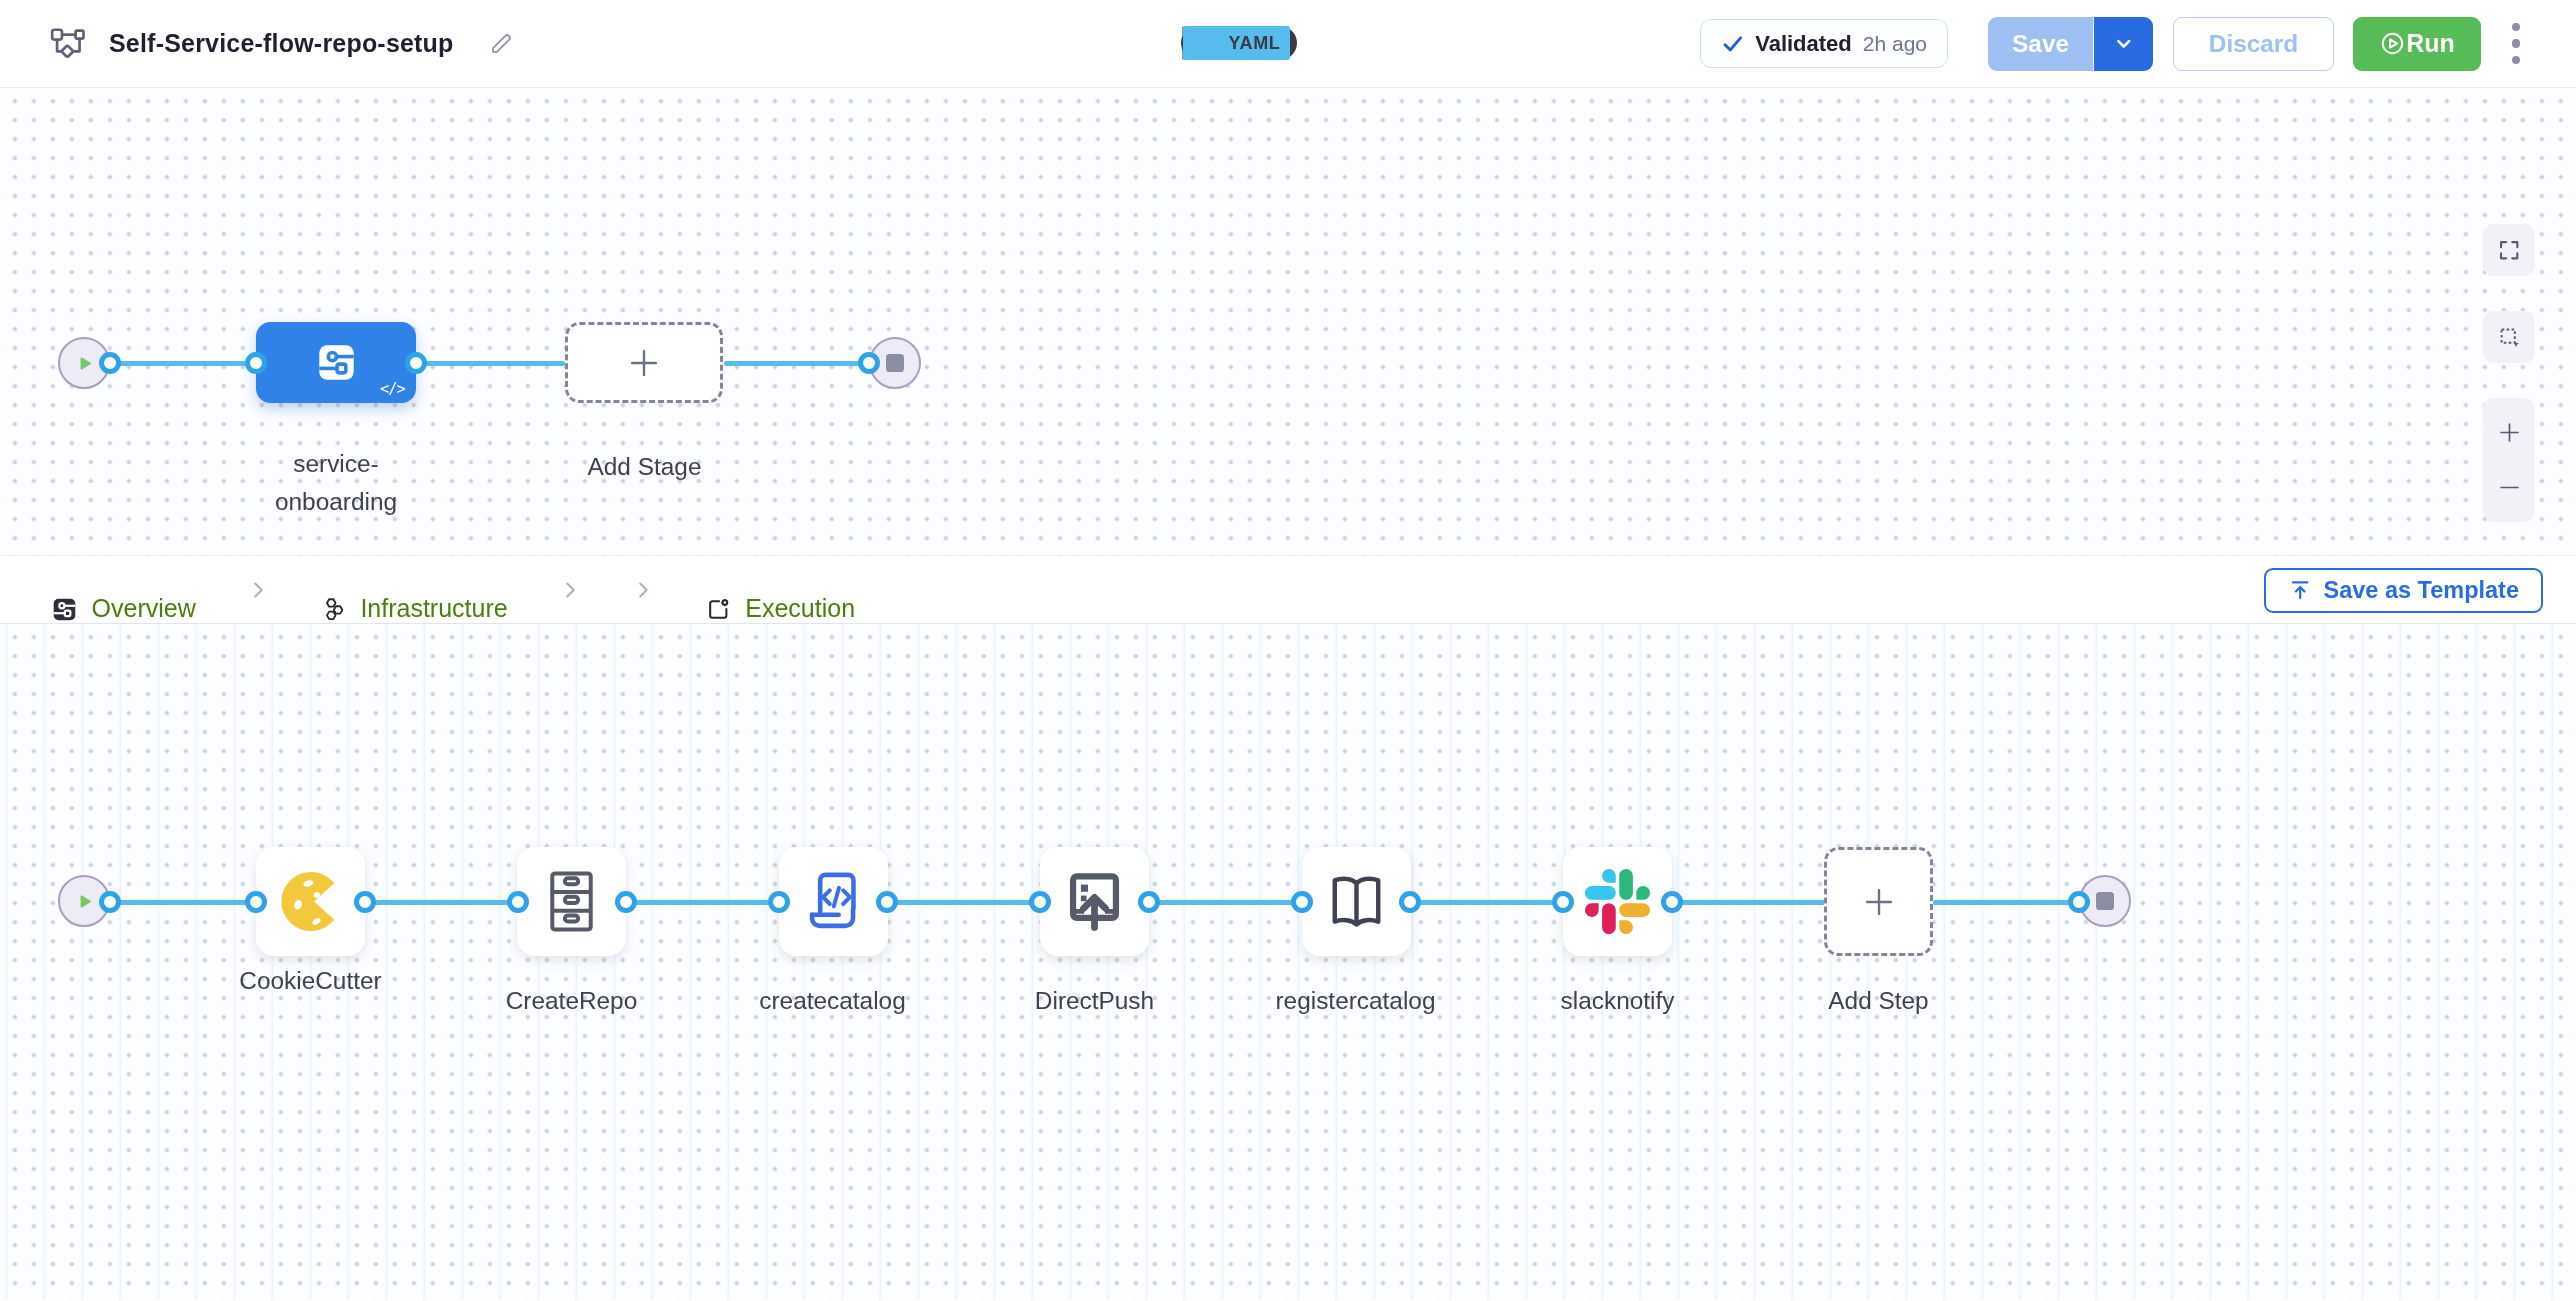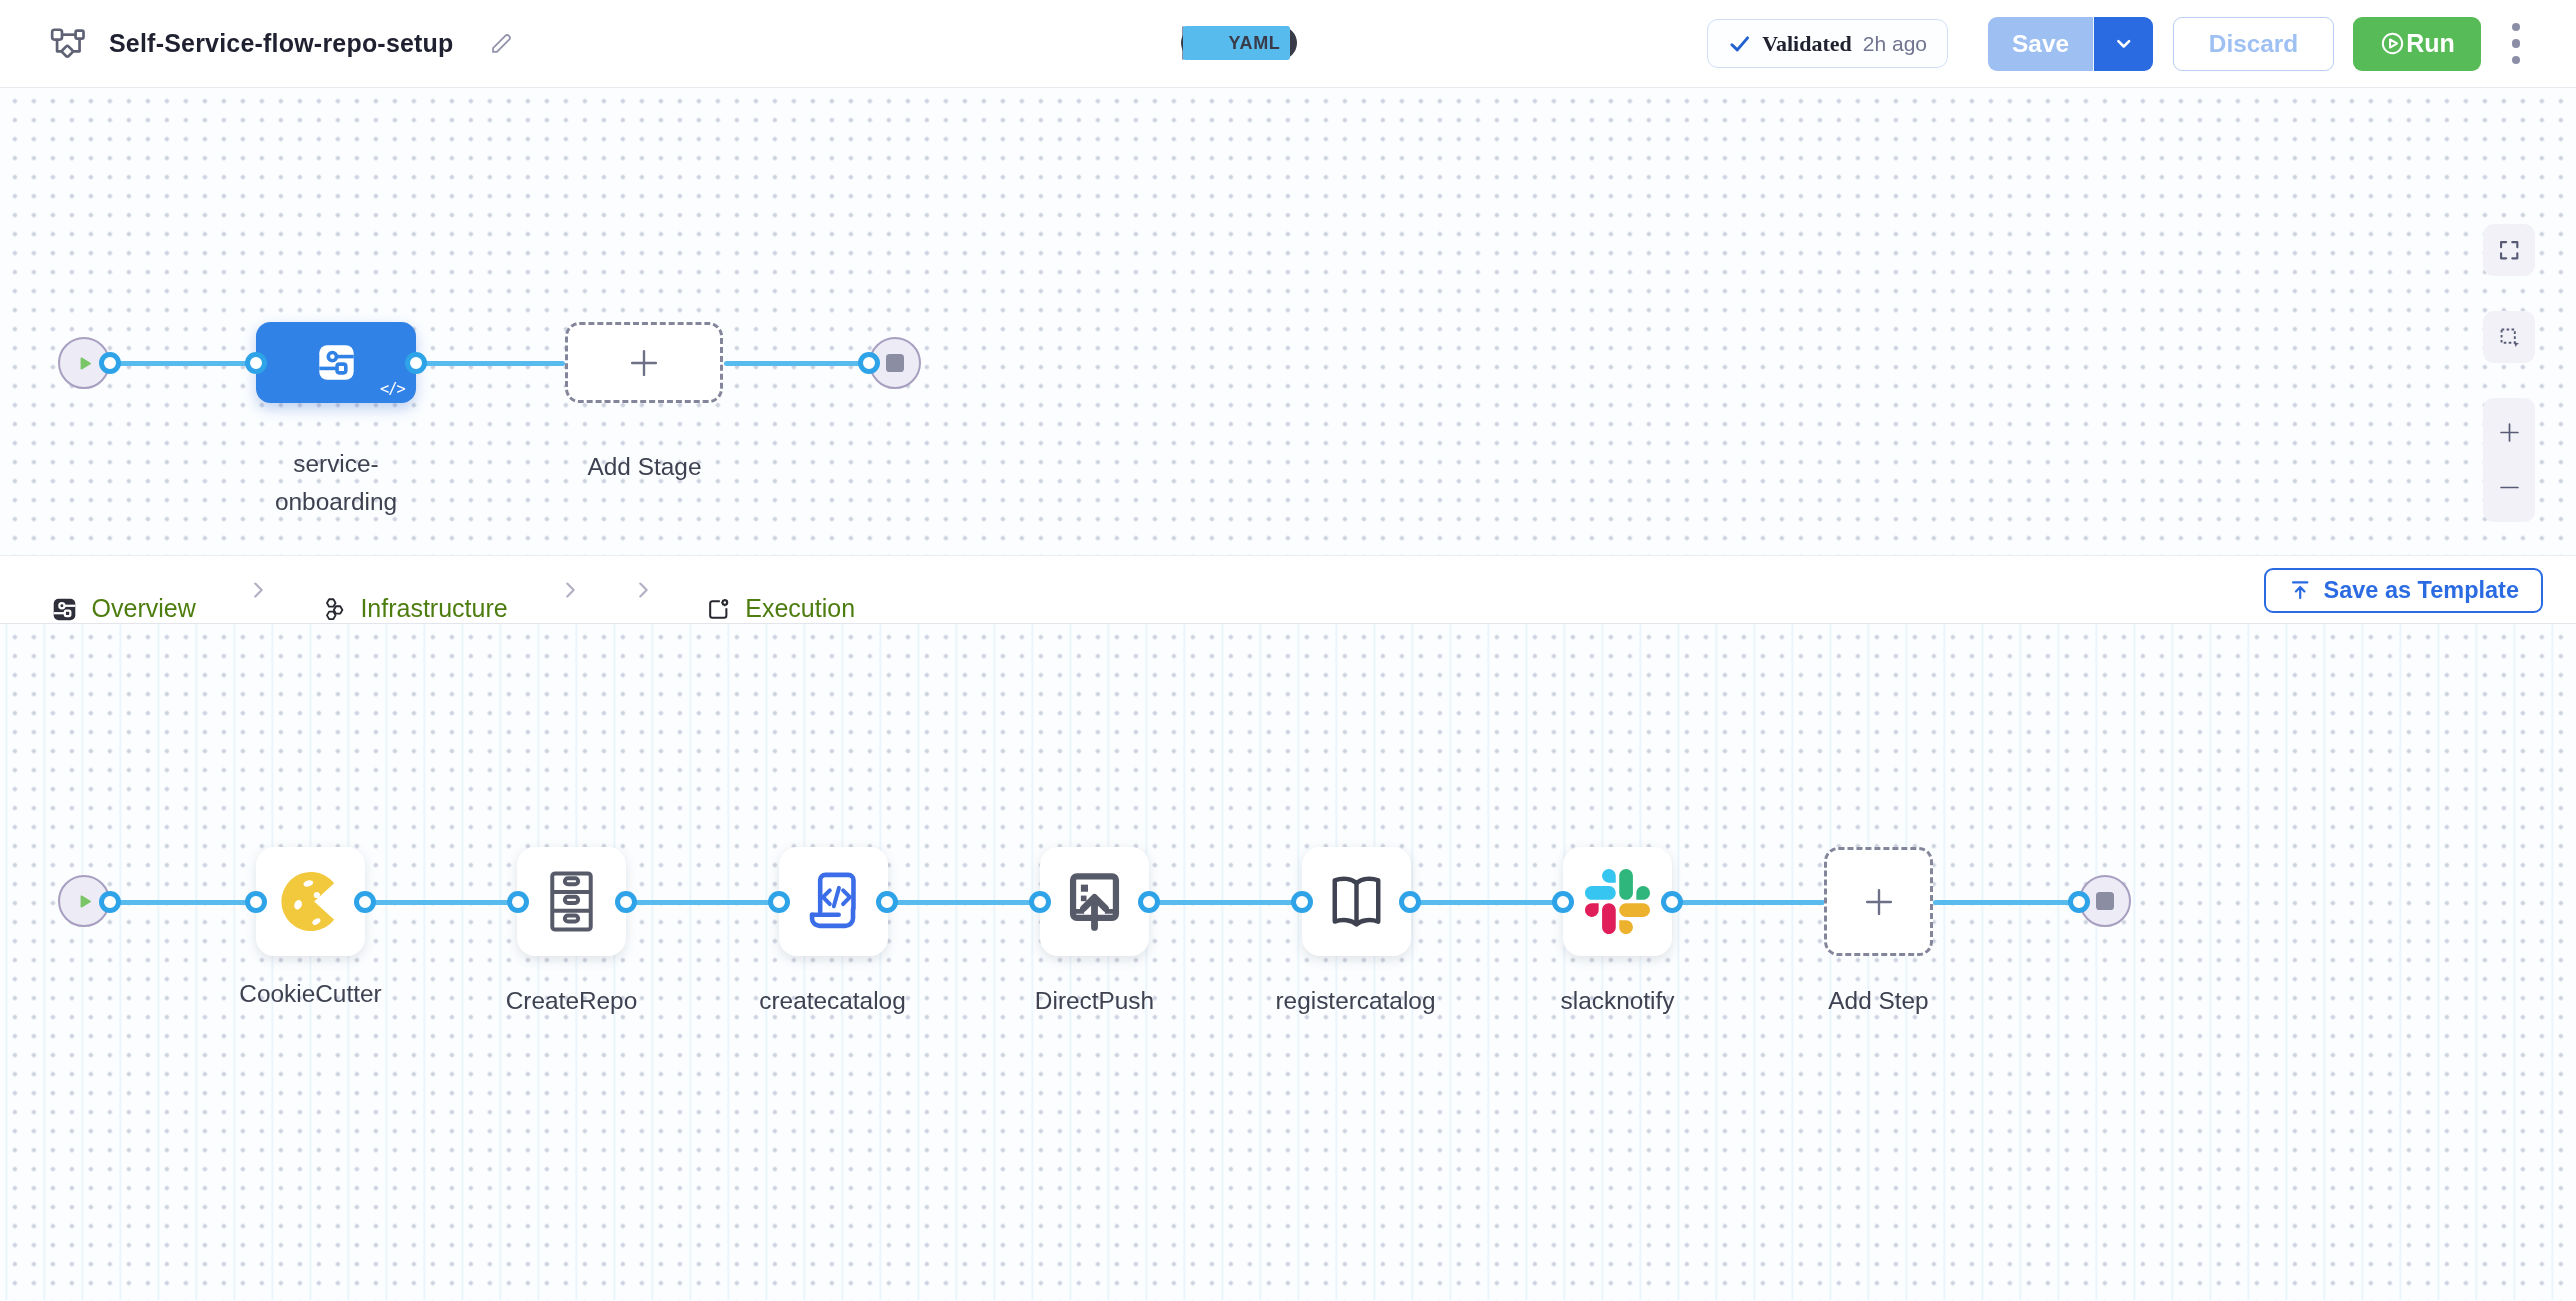--- a/index.html
+++ b/index.html
@@ -10,21 +10,21 @@
   .brand{position:absolute;left:49px;top:0;height:100%;display:flex;align-items:center;gap:22px;}
   .flow-icon{color:#5f6175;}
   .title{font-size:25px;font-weight:700;color:#1f2130;letter-spacing:0.2px;white-space:nowrap;}
   .pencil{color:#9193aa;margin-left:9px;cursor:pointer;background:none;border:none;padding:3.6px;}
   .toggle{position:absolute;left:1182px;top:26px;height:34px;display:flex;align-items:center;border:1.8px solid #8d8fa0;border-radius:19px;background:#fff;box-sizing:border-box;}
   .toggle .seg{display:flex;align-items:center;justify-content:center;font-size:18px;font-weight:700;letter-spacing:0.7px;color:#3a3b49;cursor:pointer;height:34px;box-sizing:border-box;}
   .toggle .seg.on{background:#3a3b49;color:#fff;border-radius:19px;width:116px;margin:-1.8px 0 -1.8px -1.8px;}
   .toggle .seg.off{width:107px;padding-left:36px;}
   .right-group{position:absolute;right:49px;top:0;height:100%;display:flex;align-items:center;}
   .badge{display:flex;align-items:center;gap:11px;height:47px;padding:0 20px;border:1.8px solid #cfe0f6;border-radius:11px;background:#fcfeff;cursor:pointer;}
-  .badge .vlabel{font-weight:700;font-size:22px;color:#202230;font-family:Liberation Serif, serif;}
+  .badge .vlabel{font-weight:700;font-size:22px;color:#202230;}
   .badge .vtime{font-size:21px;color:#70748f;}
   .save-split{display:flex;margin-left:40px;height:54px;border-radius:9px;overflow:hidden;cursor:pointer;}
   .save-main{width:105px;background:#9dbff2;color:#fff;font-size:24.4px;font-weight:700;display:flex;align-items:center;justify-content:center;border:none;}
   .save-caret{width:60px;background:#2b6be2;display:flex;align-items:center;justify-content:center;border:none;border-left:1.8px solid #eef3fc;color:#fff;}
   .discard{margin-left:20px;height:54px;width:161px;border:1.8px solid #b9cdf0;border-radius:9px;color:#9fc0f3;font-weight:700;font-size:24.4px;display:flex;align-items:center;justify-content:center;background:#fff;box-sizing:border-box;cursor:pointer;}
   .run{margin-left:19px;height:54px;width:128px;background:#57bb57;border:none;border-radius:9px;color:#fff;font-weight:700;font-size:25px;display:flex;align-items:center;justify-content:center;cursor:pointer;}
   .kebab{margin-left:23.5px;display:flex;flex-direction:column;gap:8.1px;padding:7.2px;cursor:pointer;background:none;border:none;}
   .kebab i{width:8.1px;height:8.1px;border-radius:50%;background:#8b8ea6;}
   
   .canvas{position:relative;background-color:#fbfdff;background-image:radial-gradient(circle,#ccd1de 1.9px,transparent 2.4px);background-size:19px 19px;background-position:5.4px 3.6px;}
@@ -351,21 +351,21 @@
   </div>
   <div id="steps-host">
       <div class="step-card" style="left:256px;top:223px">
         <span>
           <svg width="71" height="71" viewBox="0 0 78 78">
             <use href="#sym-cookiecutter"></use>
           </svg>
         </span>
         <span class="code"></span>
       </div>
-      <div class="node-label" style="left:193px;top:339px;width:235px">CookieCutter</div>
+      <div class="node-label" style="left:193px;top:326px;width:235px">CookieCutter</div>
       <div class="step-card" style="left:517px;top:223px">
         <span>
           <svg width="71" height="71" viewBox="0 0 78 78">
             <use href="#sym-createrepo"></use>
           </svg>
         </span>
         <span class="code"></span>
       </div>
       <div class="node-label" style="left:454px;top:346px;width:235px">CreateRepo</div>
       <div class="step-card" style="left:779px;top:223px">

